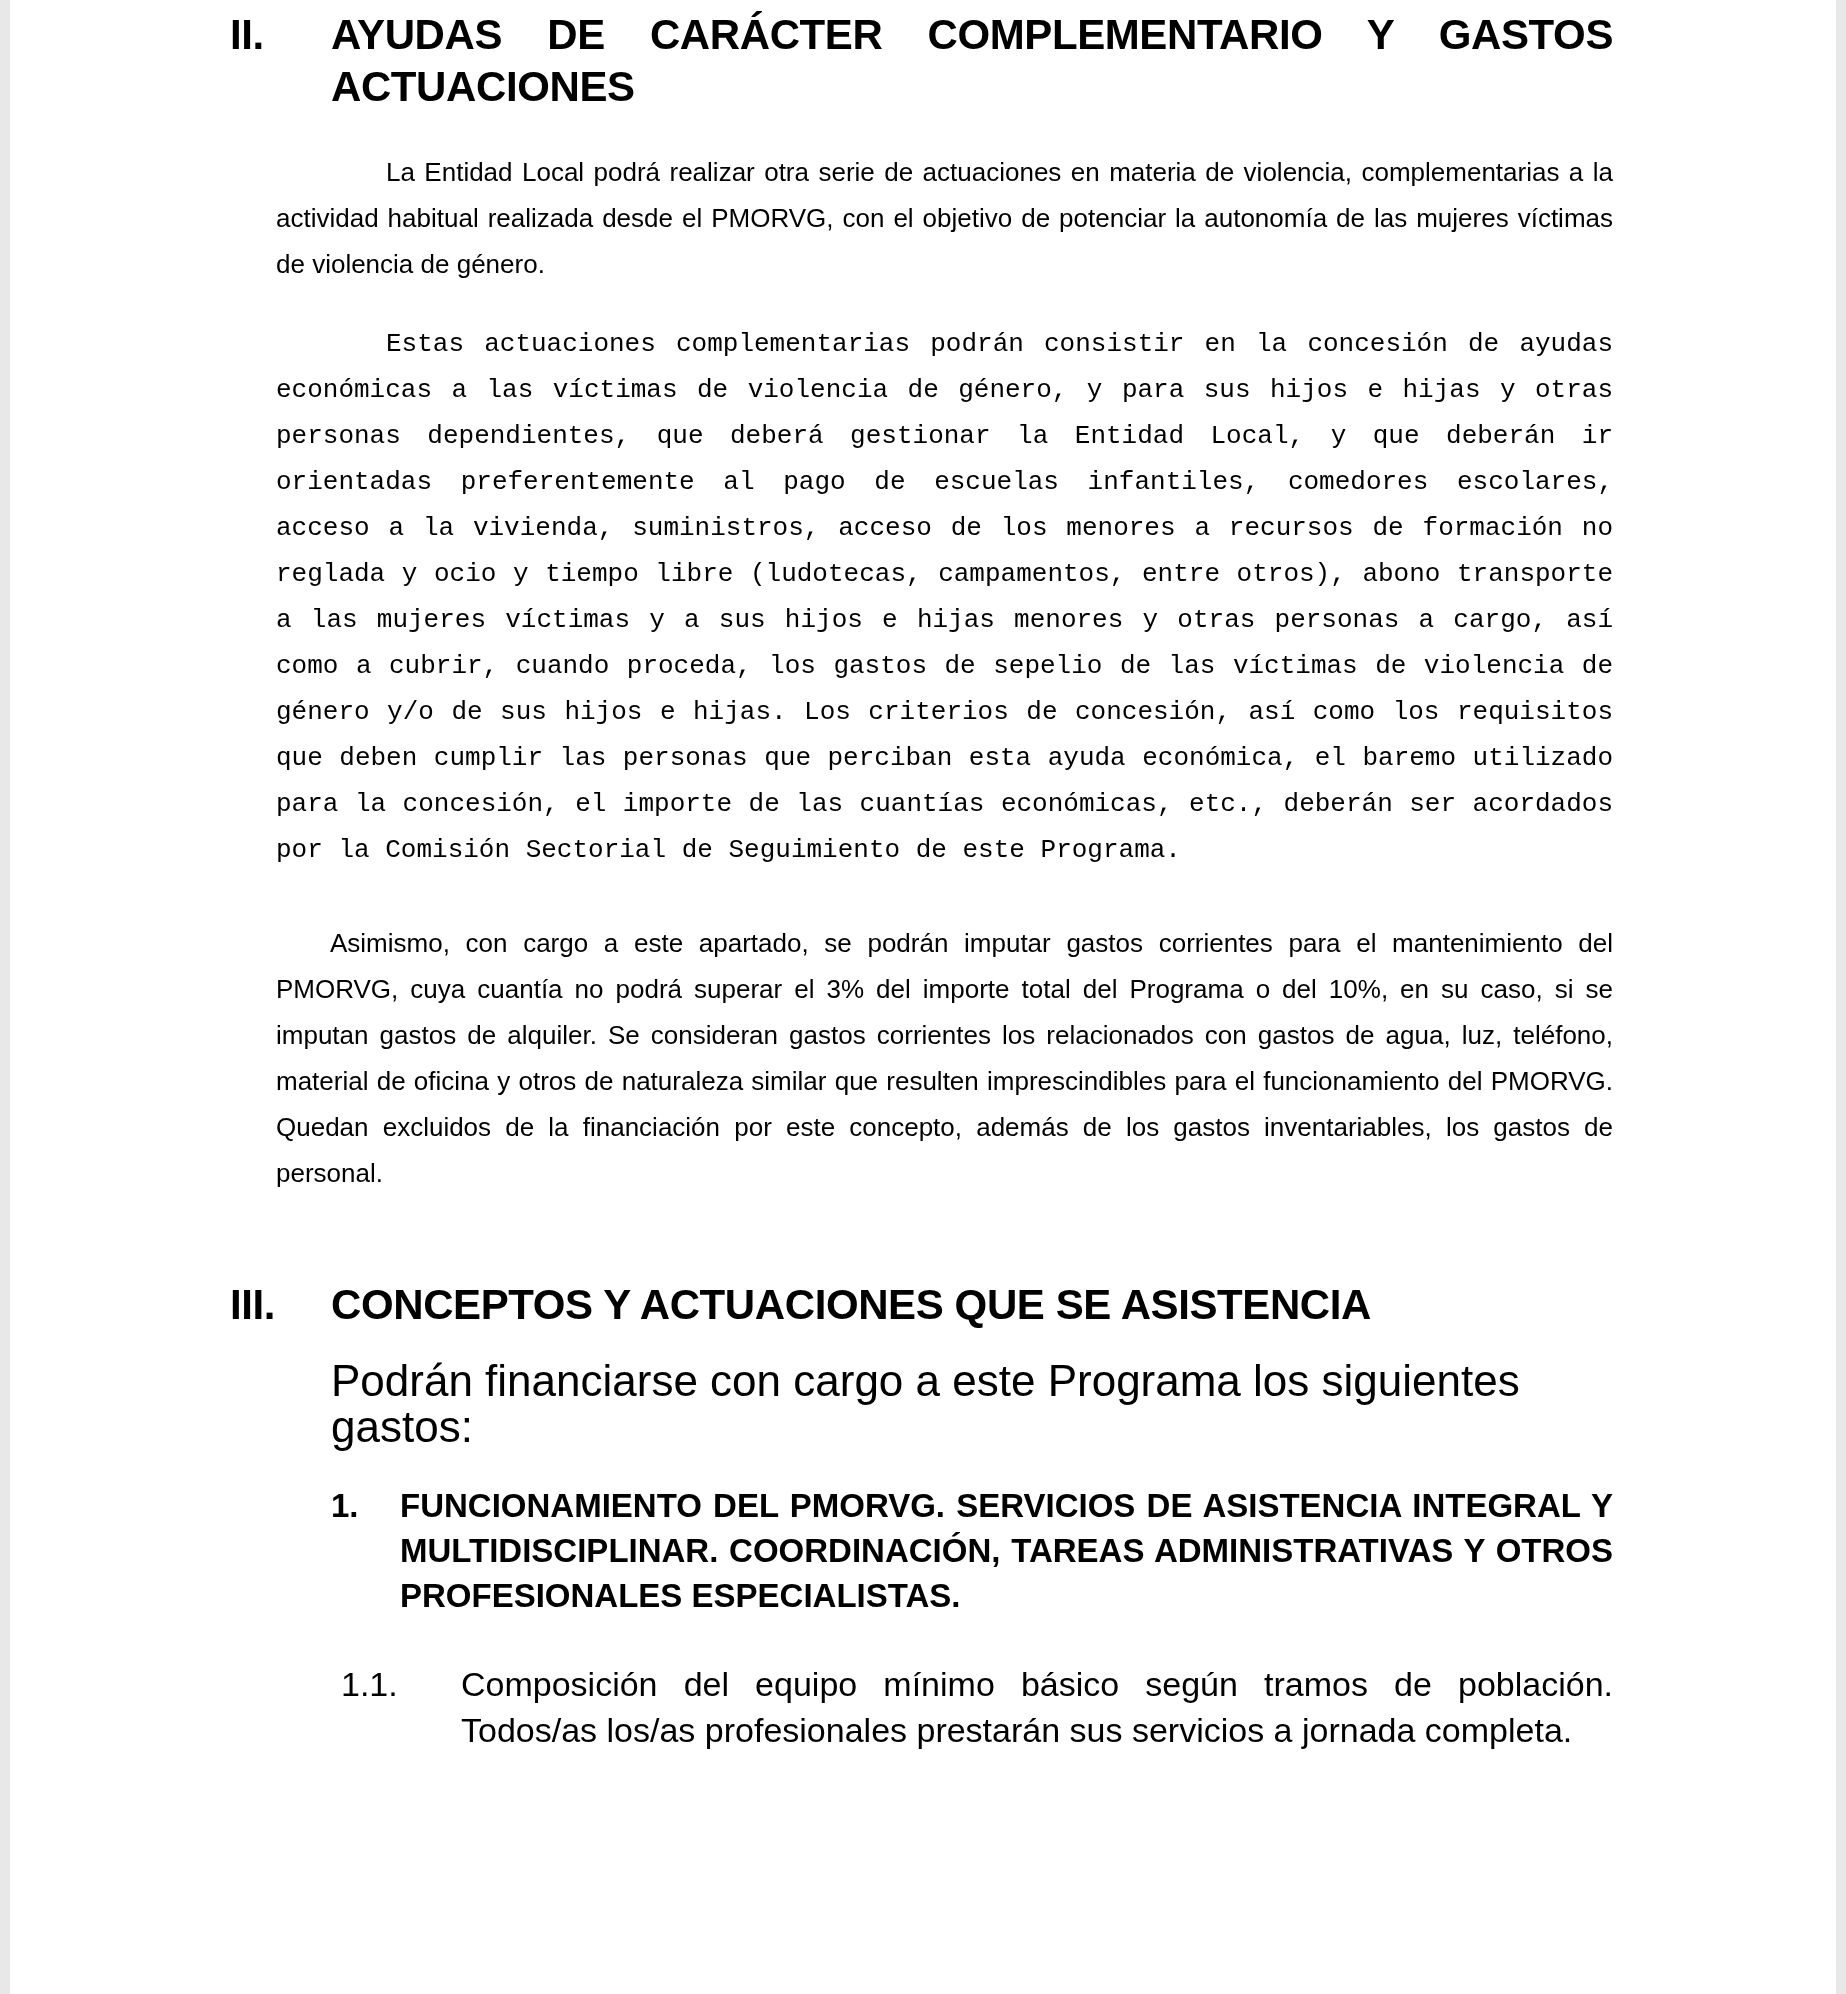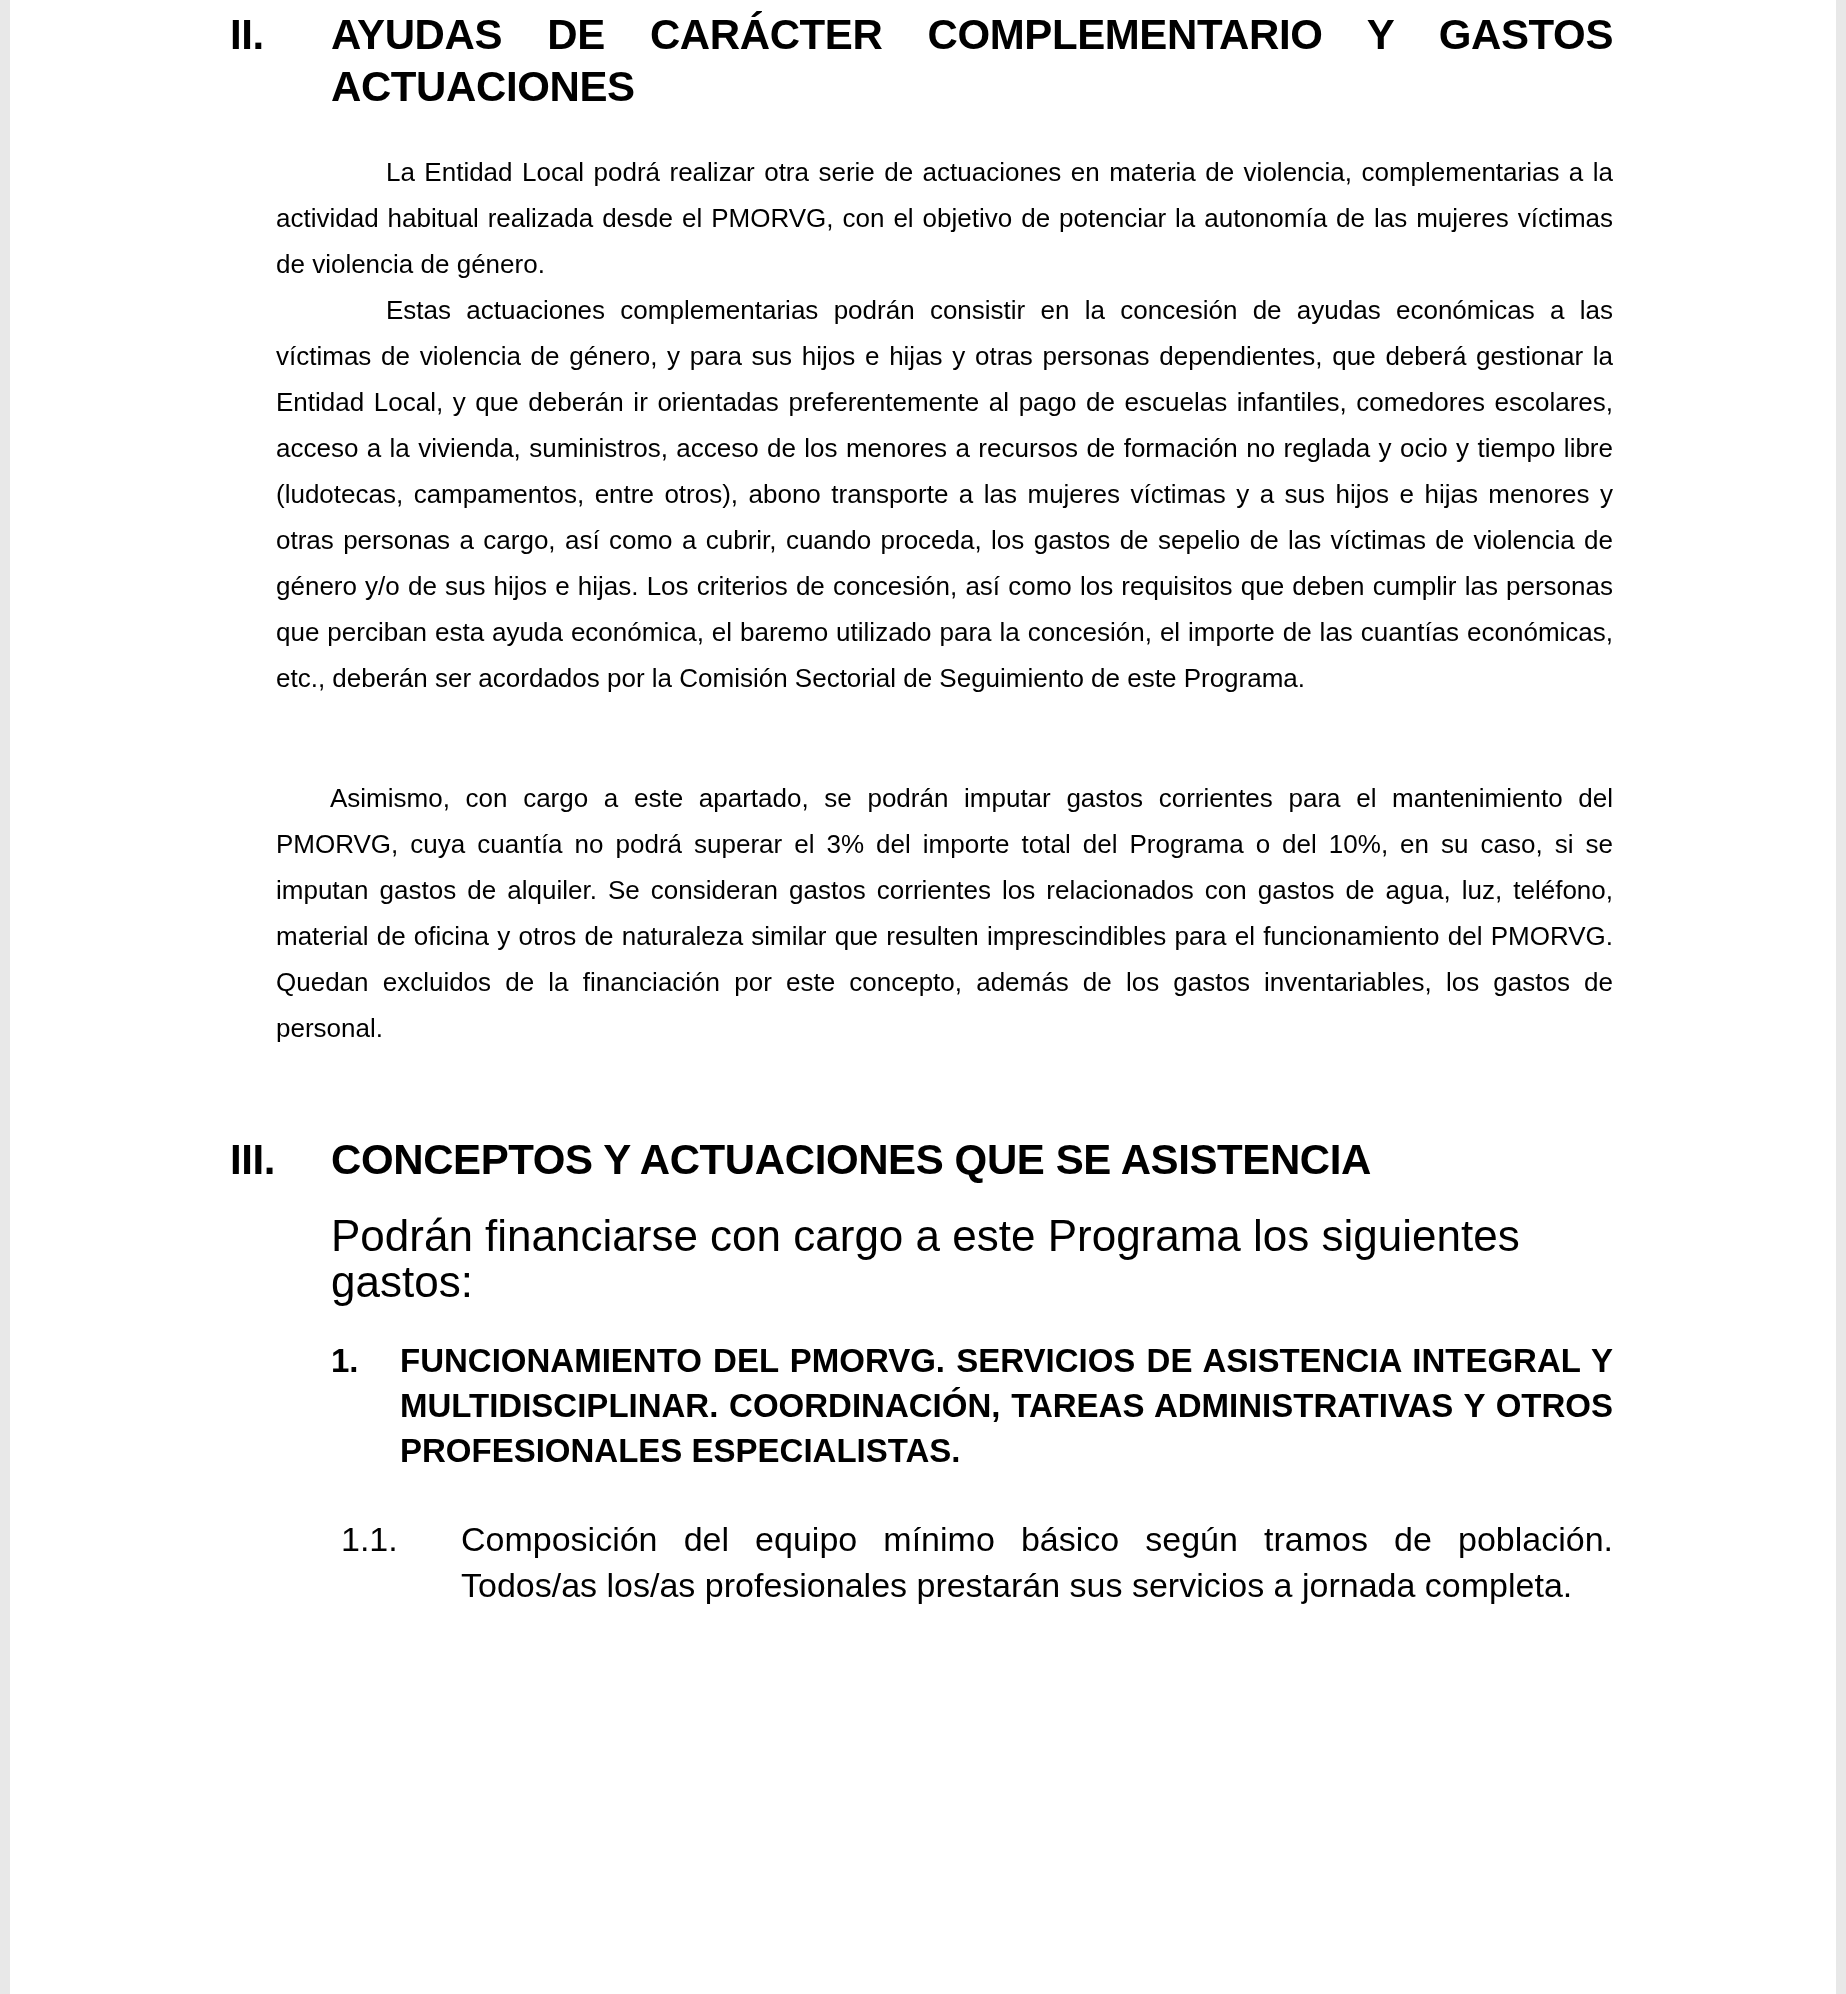--- a/index.html
+++ b/index.html
@@ -33,22 +33,22 @@
   .sec-heading-3 { margin-top: 83px; }
 
   
   .para {
     margin: 0 0 0 46px;   
     font-size: 26px;
     line-height: 46px;
     text-align: justify;
   }
   .para-1 { margin-top: 36px;  text-indent: 110px; }
-  .para-2 {  text-indent: 110px; }
-  .para-3 { margin-top: 74px; text-indent: 54px;  }
+  .para-2 { margin-top: 34px;  text-indent: 110px; font-family: Liberation Mono, monospace; }
+  .para-3 { margin-top: 47px; text-indent: 54px;  }
 
   
   .intro {
     margin: 27px 0 0 101px;  
     font-size: 44px;
     line-height: 46px;
   }
 
   
   .num-item {

